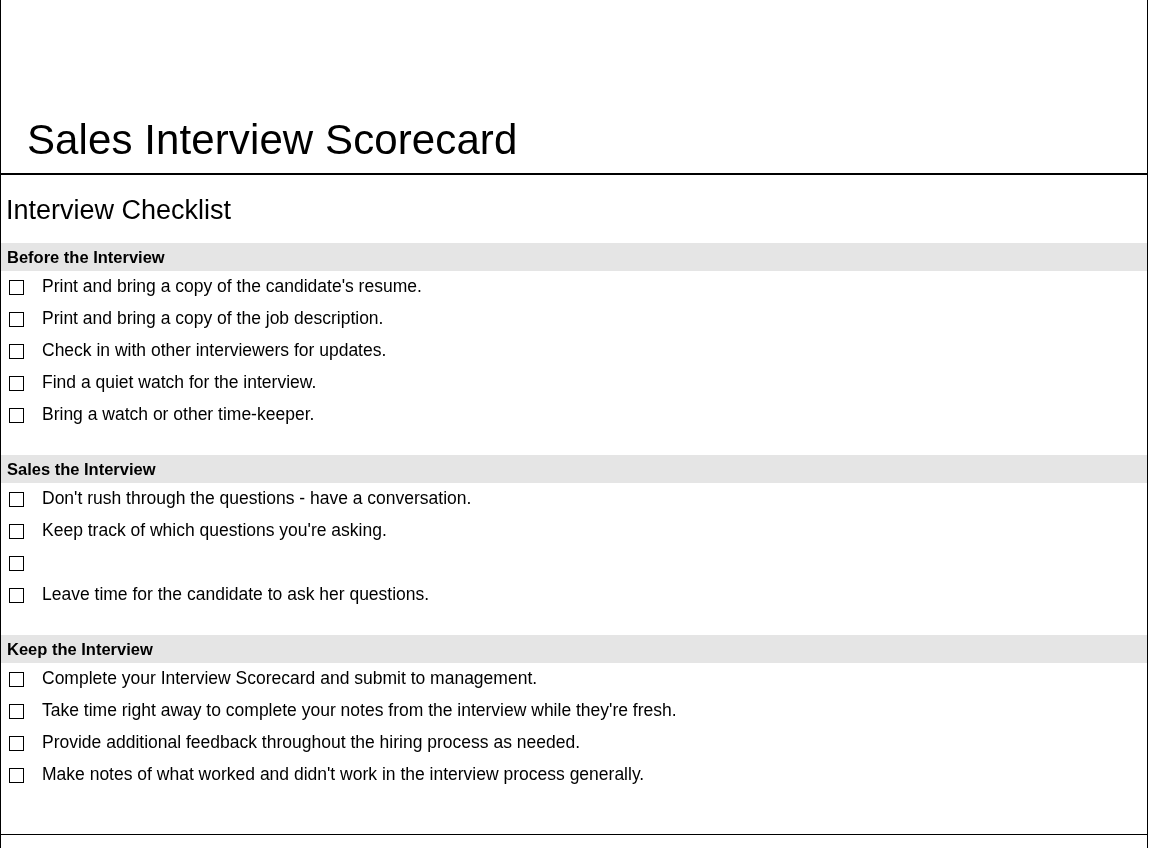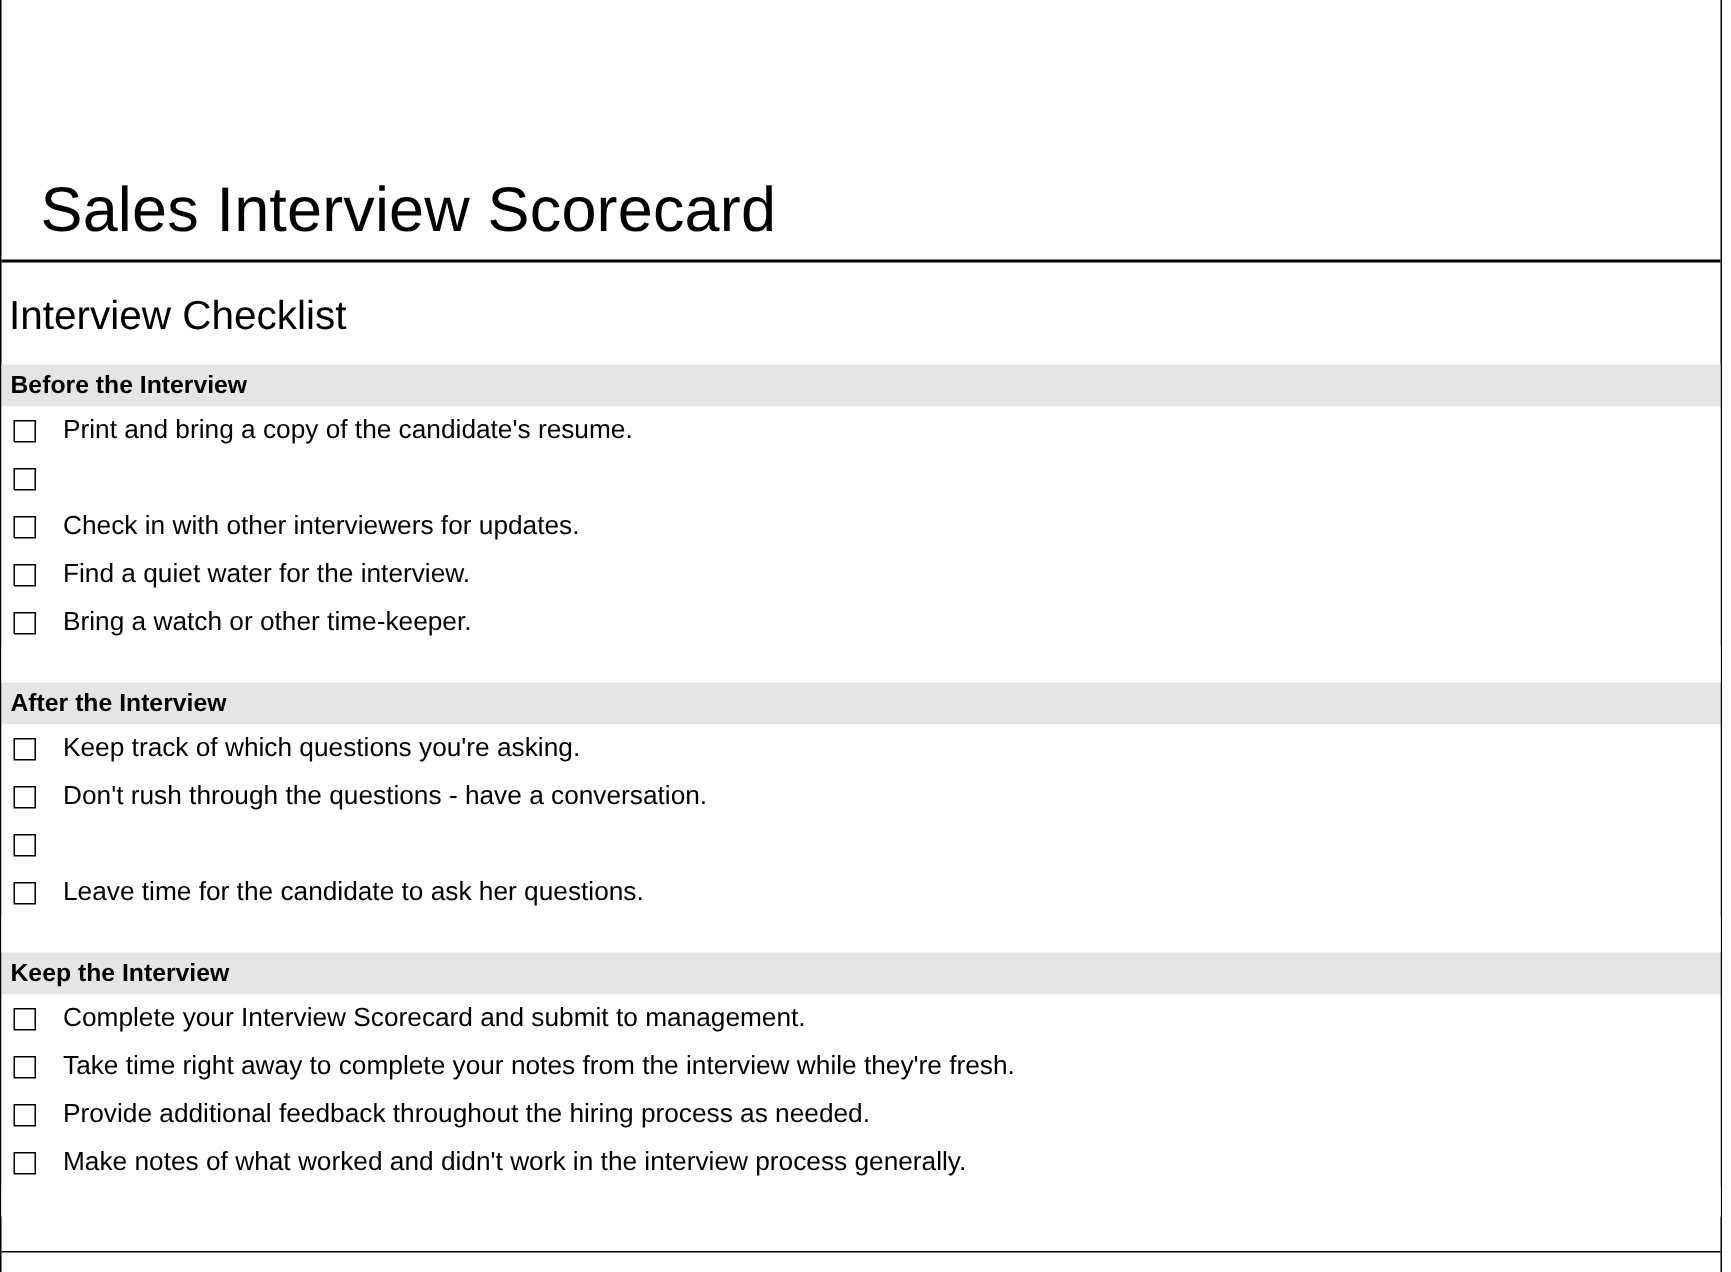--- a/index.html
+++ b/index.html
@@ -156,45 +156,46 @@
   <div class="table">
 
     <div class="band">Before the Interview</div>
     <div class="rows">
       <div class="row">
         <span class="checkbox"></span>
         <span class="row-label">Print and bring a copy of the candidate's resume.</span>
       </div>
       <div class="row">
         <span class="checkbox"></span>
+        <span class="row-label">Print and bring a copy of the job description.</span>
       </div>
       <div class="row">
         <span class="checkbox"></span>
         <span class="row-label">Check in with other interviewers for updates.</span>
       </div>
       <div class="row">
         <span class="checkbox"></span>
-        <span class="row-label">Find a quiet water for the interview.</span>
+        <span class="row-label">Find a quiet watch for the interview.</span>
       </div>
       <div class="row">
         <span class="checkbox"></span>
         <span class="row-label">Bring a watch or other time-keeper.</span>
       </div>
       <div class="spacer"></div>
     </div>
 
-    <div class="band">After the Interview</div>
+    <div class="band">Sales the Interview</div>
     <div class="rows">
       <div class="row">
         <span class="checkbox"></span>
+        <span class="row-label">Don't rush through the questions - have a conversation.</span>
+      </div>
+      <div class="row">
+        <span class="checkbox"></span>
         <span class="row-label">Keep track of which questions you're asking.</span>
-      </div>
-      <div class="row">
-        <span class="checkbox"></span>
-        <span class="row-label">Don't rush through the questions - have a conversation.</span>
       </div>
       <div class="row">
         <span class="checkbox"></span>
       </div>
       <div class="row">
         <span class="checkbox"></span>
         <span class="row-label">Leave time for the candidate to ask her questions.</span>
       </div>
       <div class="spacer"></div>
     </div>

